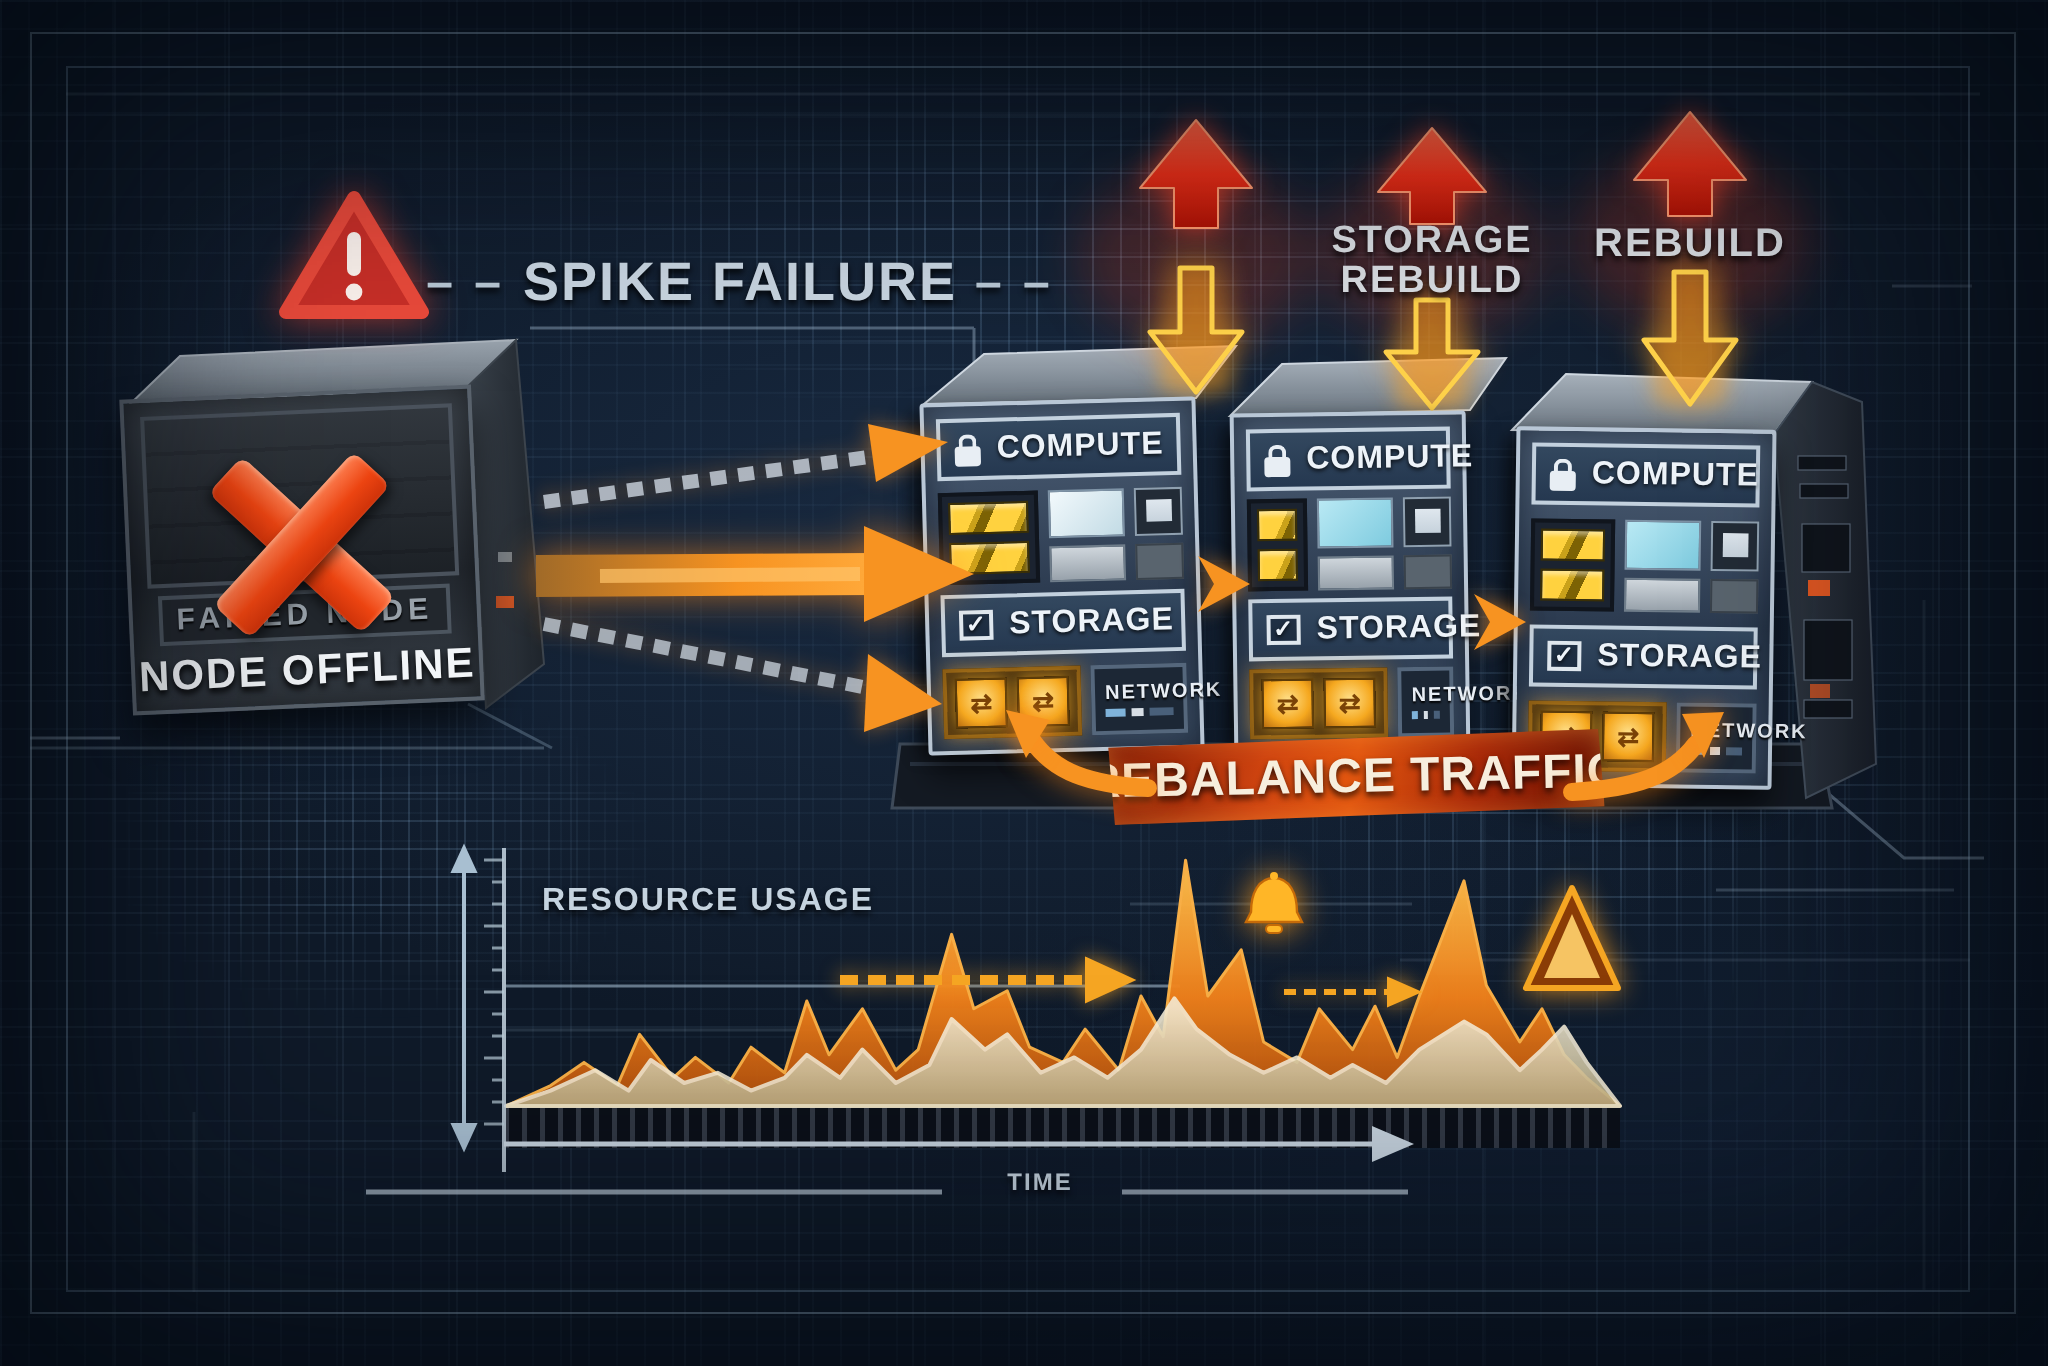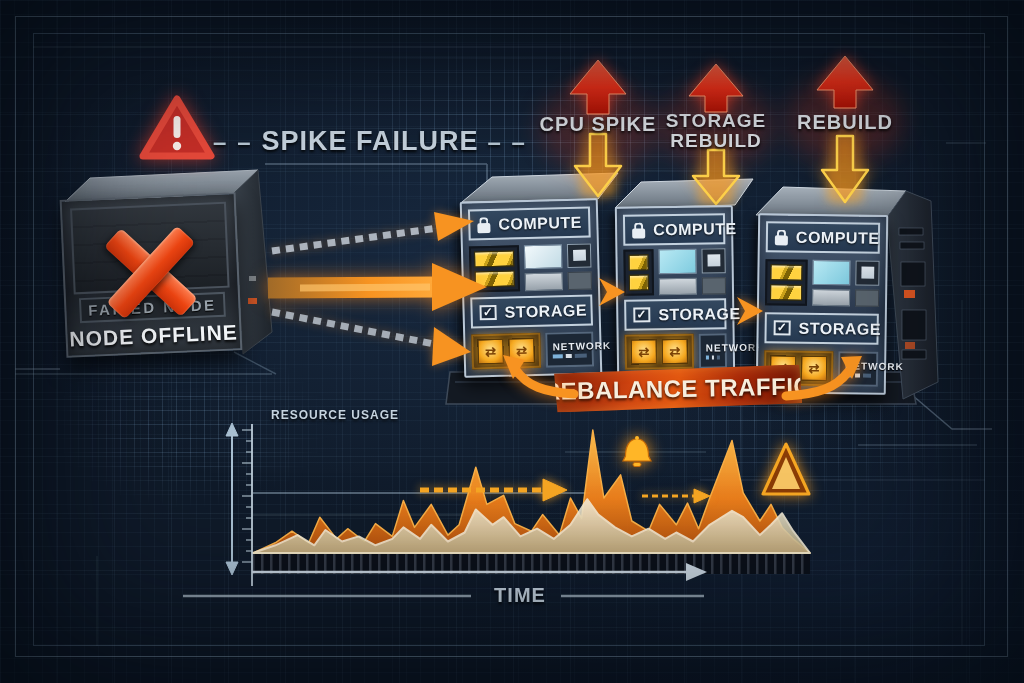--- a/index.html
+++ b/index.html
@@ -36,22 +36,22 @@
     text-shadow:0 2px 3px rgba(0,0,0,.85);letter-spacing:1px;white-space:nowrap;}
   #node-failure-label{left:240px;top:126px;width:260px;font-size:27px;display:flex;
     align-items:center;justify-content:center;gap:9px;}
   #node-failure-label .dash{font-size:24px;letter-spacing:2px;color:#b9c9d6;}
   .spike-label{z-index:3;text-align:center;color:#d9dde2;font-size:20px;line-height:1.05;}
   #spike-a{left:518px;top:114px;width:160px;}
   #spike-b{left:636px;top:111px;width:160px;font-size:19px;}
   #spike-c{left:765px;top:112px;width:160px;}
   .spike-label span{display:block;}
   .spike-label span:empty{display:none;}
-  #resource-usage-label{left:271px;top:408px;font-size:12px;color:#c5d3df;}
-  #time-label{left:480px;top:584px;width:80px;text-align:center;font-size:20px;color:#c5d3df;}
+  #resource-usage-label{left:271px;top:442px;font-size:16px;color:#c5d3df;}
+  #time-label{left:480px;top:584px;width:80px;text-align:center;font-size:12px;color:#c5d3df;}
 
   
   #warning-tri{position:absolute;left:138px;top:94px;z-index:3;
     filter:drop-shadow(0 0 9px rgba(235,65,45,.65));}
 
   
   #failed-node-front{position:absolute;left:63px;top:196px;width:176px;height:158px;z-index:3;
     transform:rotate(-2.5deg);background:linear-gradient(180deg,#3d444c,#23282f 58%,#343b43);
     border:2px solid #59626c;box-shadow:0 12px 20px rgba(0,0,0,.6), inset 0 0 16px rgba(0,0,0,.5);}
   #failed-node-front .inner-panel{position:absolute;left:8px;right:8px;top:7px;height:86px;
@@ -317,24 +317,20 @@
   </div>
 
   <div id="failed-node-front">
     <div class="inner-panel"></div>
     <div class="xbar a"></div>
     <div class="xbar b"></div>
     <div id="failed-node-plate">FAILED NODE</div>
     <div id="node-offline-label">NODE OFFLINE</div>
   </div>
 
-  <div class="lbl spike-label" id="spike-a">
-    <span>CPU SPIKE</span>
-
-  </div>
   <div class="lbl spike-label" id="spike-b">
     <span>STORAGE</span>
     <span>REBUILD</span>
   </div>
   <div class="lbl spike-label" id="spike-c">
     <span>REBUILD</span>
 
   </div>
 
   <div class="server" id="server-1">

